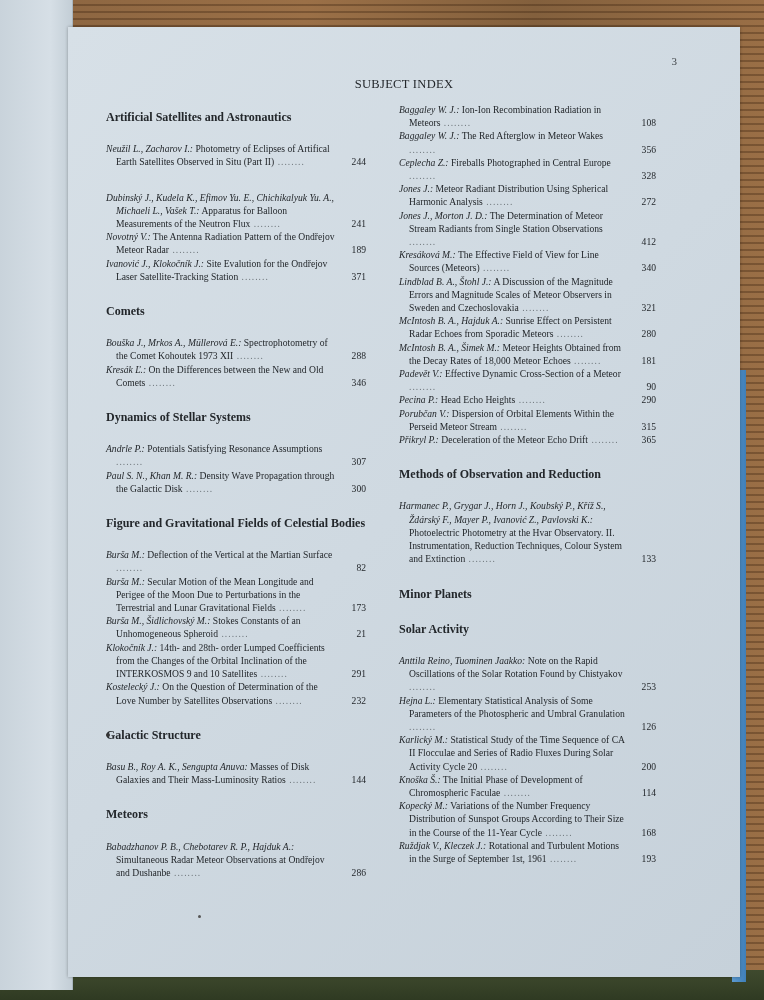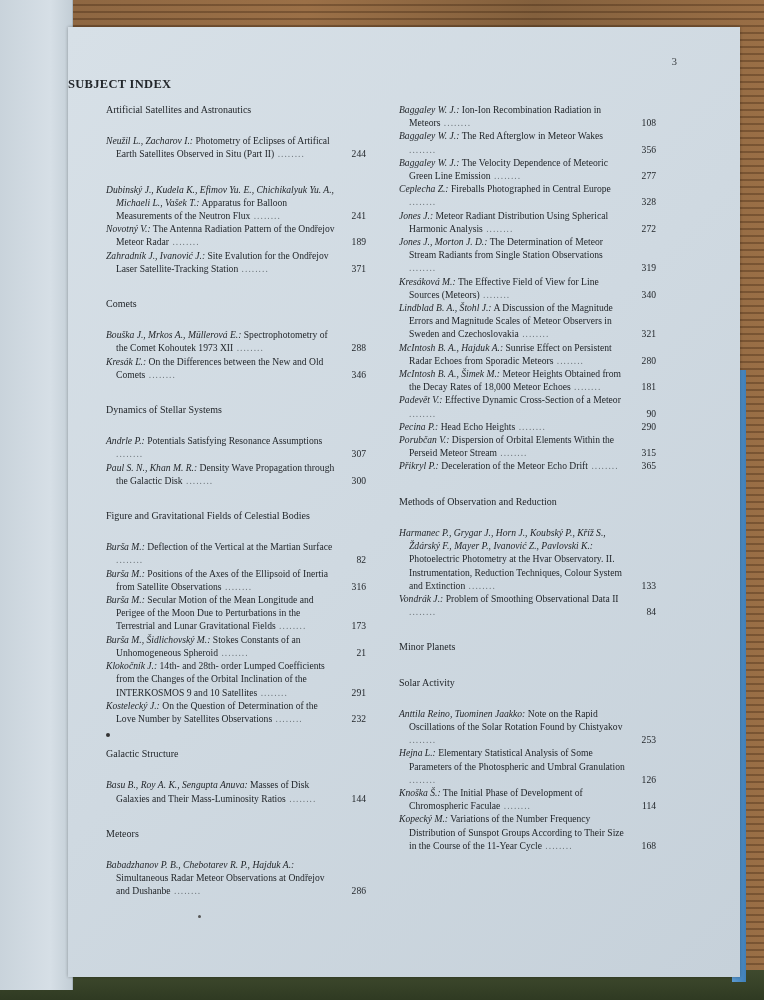--- a/index.html
+++ b/index.html
@@ -30,30 +30,30 @@
   .page {
     position:absolute; left:68px; top:27px; width:672px; height:950px;
     background:linear-gradient(135deg,#d7e0e7 0%,#cfd9e1 50%,#c6d1da 100%);
     box-shadow: 0 0 3px rgba(0,0,0,0.3);
     color:#23272b;
   }
   .page-number {
     position:absolute; right:63px; top:28px; font-size:11px; color:#404548;
   }
   .title {
-    position:absolute; left:0; right:0; top:50px; 
-    font-weight:bold; font-size:12.5px; letter-spacing:0.3px;
+    position:absolute; left:0; right:0; top:50px; text-align:center;
+    font-weight:normal; font-size:12.5px; letter-spacing:0.3px;
   }
   .col {
     position:absolute; top:76px; width:260px; font-size:9.6px; line-height:13.2px;
   }
   .col.left { left:38px; }
   .col.right { left:331px; width:257px; }
   .section-head {
-    font-weight:normal; font-size:10px; margin:0 0 18px 0;
+    font-weight:bold; font-size:12px; margin:8px 0 18px 0;
   }
   .section { margin-bottom:22px; }
   .entry { position:relative; padding-left:10px; text-indent:-10px; padding-right:28px; }
   .entry .authors { font-style:italic; }
   .entry .page-ref {
     position:absolute; right:0; bottom:0; text-indent:0;
   }
   .dots { color:#6b7378; letter-spacing:1px; }
   .mark { position:absolute; left:106px; top:733px; width:4px; height:4px; border-radius:2px; background:#333; }
   .mark2 { position:absolute; left:198px; top:915px; width:3px; height:3px; border-radius:2px; background:#555; }
@@ -71,78 +71,77 @@
   <div class="title">SUBJECT INDEX</div>
 
   <div class="col left" id="left-col">
       <div class="section">
         <div class="section-head">Artificial Satellites and Astronautics</div>
         <div class="entry"><span class="authors">Neužil L., Zacharov I.:</span> <span class="entry-title">Photometry of Eclipses of Artifical Earth Satellites Observed in Situ (Part II)</span><span class="dots"> ........</span><span class="page-ref">244</span></div>
       </div>
       <div class="section">
         <div class="entry"><span class="authors">Dubinský J., Kudela K., Efimov Yu. E., Chichikalyuk Yu. A., Michaeli L., Vašek T.:</span> <span class="entry-title">Apparatus for Balloon Measurements of the Neutron Flux</span><span class="dots"> ........</span><span class="page-ref">241</span></div>
         <div class="entry"><span class="authors">Novotný V.:</span> <span class="entry-title">The Antenna Radiation Pattern of the Ondřejov Meteor Radar</span><span class="dots"> ........</span><span class="page-ref">189</span></div>
-        <div class="entry"><span class="authors">Zahradník J., Ivanović J.:</span> <span class="entry-title">Site Evalution for the Ondřejov Laser Satellite-Tracking Station</span><span class="dots"> ........</span><span class="page-ref">371</span></div>
+        <div class="entry"><span class="authors">Ivanović J., Klokočník J.:</span> <span class="entry-title">Site Evalution for the Ondřejov Laser Satellite-Tracking Station</span><span class="dots"> ........</span><span class="page-ref">371</span></div>
       </div>
       <div class="section">
         <div class="section-head">Comets</div>
         <div class="entry"><span class="authors">Bouška J., Mrkos A., Müllerová E.:</span> <span class="entry-title">Spectrophotometry of the Comet Kohoutek 1973 XII</span><span class="dots"> ........</span><span class="page-ref">288</span></div>
         <div class="entry"><span class="authors">Kresák Ľ.:</span> <span class="entry-title">On the Differences between the New and Old Comets</span><span class="dots"> ........</span><span class="page-ref">346</span></div>
       </div>
       <div class="section">
         <div class="section-head">Dynamics of Stellar Systems</div>
         <div class="entry"><span class="authors">Andrle P.:</span> <span class="entry-title">Potentials Satisfying Resonance Assumptions</span><span class="dots"> ........</span><span class="page-ref">307</span></div>
         <div class="entry"><span class="authors">Paul S. N., Khan M. R.:</span> <span class="entry-title">Density Wave Propagation through the Galactic Disk</span><span class="dots"> ........</span><span class="page-ref">300</span></div>
       </div>
       <div class="section">
         <div class="section-head">Figure and Gravitational Fields of Celestial Bodies</div>
         <div class="entry"><span class="authors">Burša M.:</span> <span class="entry-title">Deflection of the Vertical at the Martian Surface</span><span class="dots"> ........</span><span class="page-ref">82</span></div>
-        <div class="entry"><span class="authors">Burša M.:</span> <span class="entry-title">Positions of the Axes of the Ellipsoid of Inertia from Satellite Observations</span><span class="dots"> ........</span><span class="page-ref">316</span></div>
         <div class="entry"><span class="authors">Burša M.:</span> <span class="entry-title">Secular Motion of the Mean Longitude and Perigee of the Moon Due to Perturbations in the Terrestrial and Lunar Gravitational Fields</span><span class="dots"> ........</span><span class="page-ref">173</span></div>
         <div class="entry"><span class="authors">Burša M., Šidlichovský M.:</span> <span class="entry-title">Stokes Constants of an Unhomogeneous Spheroid</span><span class="dots"> ........</span><span class="page-ref">21</span></div>
         <div class="entry"><span class="authors">Klokočník J.:</span> <span class="entry-title">14th- and 28th- order Lumped Coefficients from the Changes of the Orbital Inclination of the INTERKOSMOS 9 and 10 Satellites</span><span class="dots"> ........</span><span class="page-ref">291</span></div>
         <div class="entry"><span class="authors">Kostelecký J.:</span> <span class="entry-title">On the Question of Determination of the Love Number by Satellites Observations</span><span class="dots"> ........</span><span class="page-ref">232</span></div>
       </div>
       <div class="section">
         <div class="section-head">Galactic Structure</div>
         <div class="entry"><span class="authors">Basu B., Roy A. K., Sengupta Anuva:</span> <span class="entry-title">Masses of Disk Galaxies and Their Mass-Luminosity Ratios</span><span class="dots"> ........</span><span class="page-ref">144</span></div>
       </div>
       <div class="section">
         <div class="section-head">Meteors</div>
         <div class="entry"><span class="authors">Babadzhanov P. B., Chebotarev R. P., Hajduk A.:</span> <span class="entry-title">Simultaneous Radar Meteor Observations at Ondřejov and Dushanbe</span><span class="dots"> ........</span><span class="page-ref">286</span></div>
       </div>
     </div>
   <div class="col right" id="right-col">
       <div class="section">
         <div class="entry"><span class="authors">Baggaley W. J.:</span> <span class="entry-title">Ion-Ion Recombination Radiation in Meteors</span><span class="dots"> ........</span><span class="page-ref">108</span></div>
         <div class="entry"><span class="authors">Baggaley W. J.:</span> <span class="entry-title">The Red Afterglow in Meteor Wakes</span><span class="dots"> ........</span><span class="page-ref">356</span></div>
-        <div class="entry"><span class="authors">Baggaley W. J.:</span> <span class="entry-title">The Velocity Dependence of Meteoric Green Line Emission</span><span class="dots"> ........</span><span class="page-ref">277</span></div>
         <div class="entry"><span class="authors">Ceplecha Z.:</span> <span class="entry-title">Fireballs Photographed in Central Europe</span><span class="dots"> ........</span><span class="page-ref">328</span></div>
         <div class="entry"><span class="authors">Jones J.:</span> <span class="entry-title">Meteor Radiant Distribution Using Spherical Harmonic Analysis</span><span class="dots"> ........</span><span class="page-ref">272</span></div>
-        <div class="entry"><span class="authors">Jones J., Morton J. D.:</span> <span class="entry-title">The Determination of Meteor Stream Radiants from Single Station Observations</span><span class="dots"> ........</span><span class="page-ref">319</span></div>
+        <div class="entry"><span class="authors">Jones J., Morton J. D.:</span> <span class="entry-title">The Determination of Meteor Stream Radiants from Single Station Observations</span><span class="dots"> ........</span><span class="page-ref">412</span></div>
         <div class="entry"><span class="authors">Kresáková M.:</span> <span class="entry-title">The Effective Field of View for Line Sources (Meteors)</span><span class="dots"> ........</span><span class="page-ref">340</span></div>
         <div class="entry"><span class="authors">Lindblad B. A., Štohl J.:</span> <span class="entry-title">A Discussion of the Magnitude Errors and Magnitude Scales of Meteor Observers in Sweden and Czechoslovakia</span><span class="dots"> ........</span><span class="page-ref">321</span></div>
         <div class="entry"><span class="authors">McIntosh B. A., Hajduk A.:</span> <span class="entry-title">Sunrise Effect on Persistent Radar Echoes from Sporadic Meteors</span><span class="dots"> ........</span><span class="page-ref">280</span></div>
         <div class="entry"><span class="authors">McIntosh B. A., Šimek M.:</span> <span class="entry-title">Meteor Heights Obtained from the Decay Rates of 18,000 Meteor Echoes</span><span class="dots"> ........</span><span class="page-ref">181</span></div>
         <div class="entry"><span class="authors">Padevět V.:</span> <span class="entry-title">Effective Dynamic Cross-Section of a Meteor</span><span class="dots"> ........</span><span class="page-ref">90</span></div>
         <div class="entry"><span class="authors">Pecina P.:</span> <span class="entry-title">Head Echo Heights</span><span class="dots"> ........</span><span class="page-ref">290</span></div>
         <div class="entry"><span class="authors">Porubčan V.:</span> <span class="entry-title">Dispersion of Orbital Elements Within the Perseid Meteor Stream</span><span class="dots"> ........</span><span class="page-ref">315</span></div>
         <div class="entry"><span class="authors">Přikryl P.:</span> <span class="entry-title">Deceleration of the Meteor Echo Drift</span><span class="dots"> ........</span><span class="page-ref">365</span></div>
       </div>
       <div class="section">
         <div class="section-head">Methods of Observation and Reduction</div>
         <div class="entry"><span class="authors">Harmanec P., Grygar J., Horn J., Koubský P., Kříž S., Ždárský F., Mayer P., Ivanović Z., Pavlovski K.:</span> <span class="entry-title">Photoelectric Photometry at the Hvar Observatory. II. Instrumentation, Reduction Techniques, Colour System and Extinction</span><span class="dots"> ........</span><span class="page-ref">133</span></div>
-        <div class="entry"><span class="authors">Vondrák J.:</span> <span class="entry-title">Problem of Smoothing Observational Data II</span><span class="dots"> ........</span><span class="page-ref">84</span></div>
       </div>
       <div class="section">
         <div class="section-head">Minor Planets</div>
       </div>
       <div class="section">
         <div class="section-head">Solar Activity</div>
         <div class="entry"><span class="authors">Anttila Reino, Tuominen Jaakko:</span> <span class="entry-title">Note on the Rapid Oscillations of the Solar Rotation Found by Chistyakov</span><span class="dots"> ........</span><span class="page-ref">253</span></div>
         <div class="entry"><span class="authors">Hejna L.:</span> <span class="entry-title">Elementary Statistical Analysis of Some Parameters of the Photospheric and Umbral Granulation</span><span class="dots"> ........</span><span class="page-ref">126</span></div>
+        <div class="entry"><span class="authors">Karlický M.:</span> <span class="entry-title">Statistical Study of the Time Sequence of CA II Flocculae and Series of Radio Fluxes During Solar Activity Cycle 20</span><span class="dots"> ........</span><span class="page-ref">200</span></div>
         <div class="entry"><span class="authors">Knoška Š.:</span> <span class="entry-title">The Initial Phase of Development of Chromospheric Faculae</span><span class="dots"> ........</span><span class="page-ref">114</span></div>
         <div class="entry"><span class="authors">Kopecký M.:</span> <span class="entry-title">Variations of the Number Frequency Distribution of Sunspot Groups According to Their Size in the Course of the 11-Year Cycle</span><span class="dots"> ........</span><span class="page-ref">168</span></div>
+        <div class="entry"><span class="authors">Ruždjak V., Kleczek J.:</span> <span class="entry-title">Rotational and Turbulent Motions in the Surge of September 1st, 1961</span><span class="dots"> ........</span><span class="page-ref">193</span></div>
       </div>
     </div>
 </div>
 <div class="mark"></div>
 <div class="mark2"></div>
 
 </body></html>

